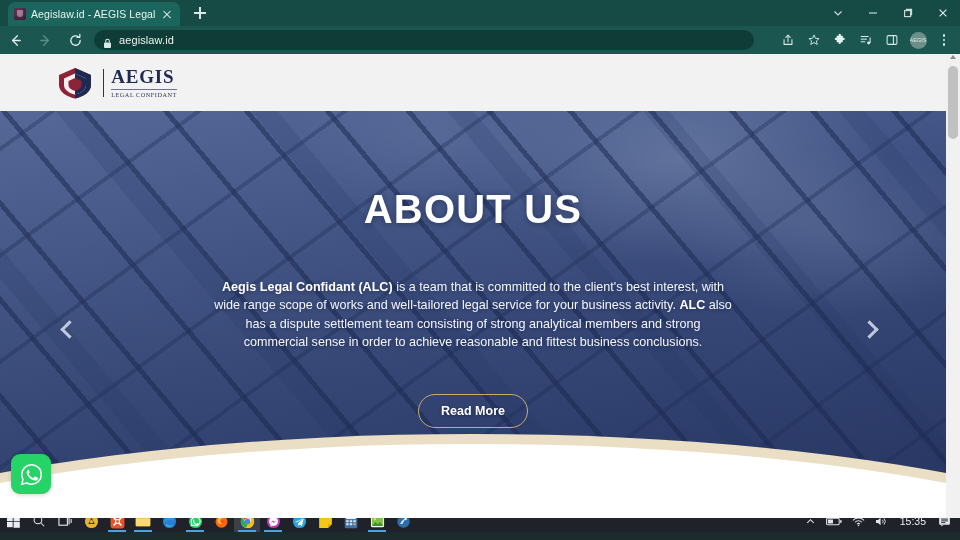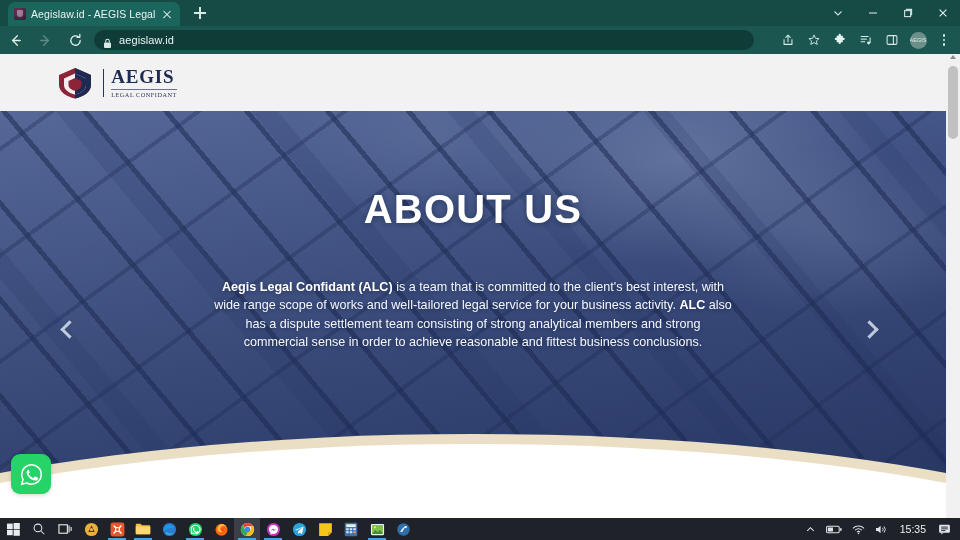--- a/index.html
+++ b/index.html
@@ -230,21 +230,21 @@
     border-left: 3.5px solid transparent; border-right: 3.5px solid transparent;
     border-bottom: 4px solid #8b8b8b;
   }
   .pg-scroll-thumb {
     position: absolute; top: 12px; left: 2px; width: 10px; height: 73px;
     background: #c1c1c1; border-radius: 5px; cursor: grab;
   }
 
   
   .taskbar {
-    position: absolute; left: 0; bottom: 0; width: 960px; height: 22px;
+    position: absolute; left: 0; bottom: 8px; width: 960px; height: 22px;
     background: #1f2329;
     display: flex; align-items: center;
   }
   .tb-item {
     width: 26px; height: 22px; position: relative;
     display: flex; align-items: center; justify-content: center; cursor: pointer;
   }
   .tb-item.running::after {
     content: ""; position: absolute; bottom: 0; left: 4px; width: 18px; height: 2px;
     background: #4aa3e0;
@@ -394,20 +394,21 @@
 
     <section class="hero">
       <div class="hero-photo"></div>
       <div class="hero-tint"></div>
 
       <div class="hero-content">
         <h1 class="hero-title">ABOUT US</h1>
         <p class="hero-para">
           <b>Aegis Legal Confidant (ALC)</b><span> is a team that is committed to the client's best interest, with wide range scope of works and well-tailored legal service for your business activity. </span><b>ALC</b><span> also has a dispute settlement team consisting of strong analytical members and strong commercial sense in order to achieve reasonable and fittest business conclusions.</span>
         </p>
+        <button class="readmore">Read More</button>
       </div>
 
       <div class="arrow left" title="Previous slide">
           <span></span>
         </div>
       <div class="arrow right" title="Next slide">
           <span></span>
         </div>
 
       <div class="curve-band"></div>

